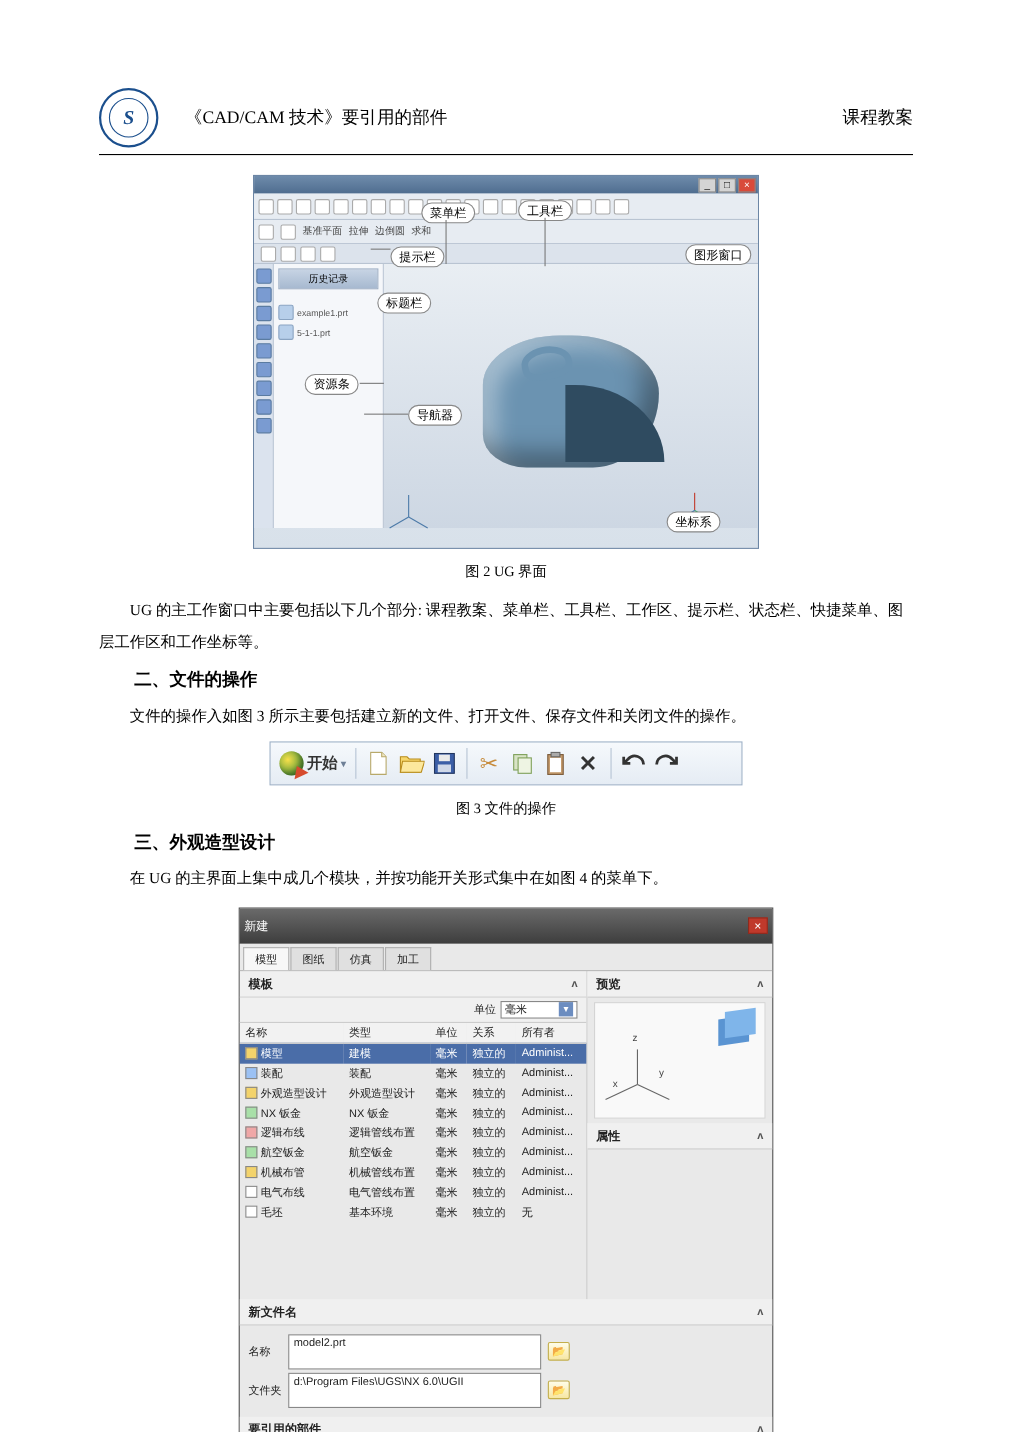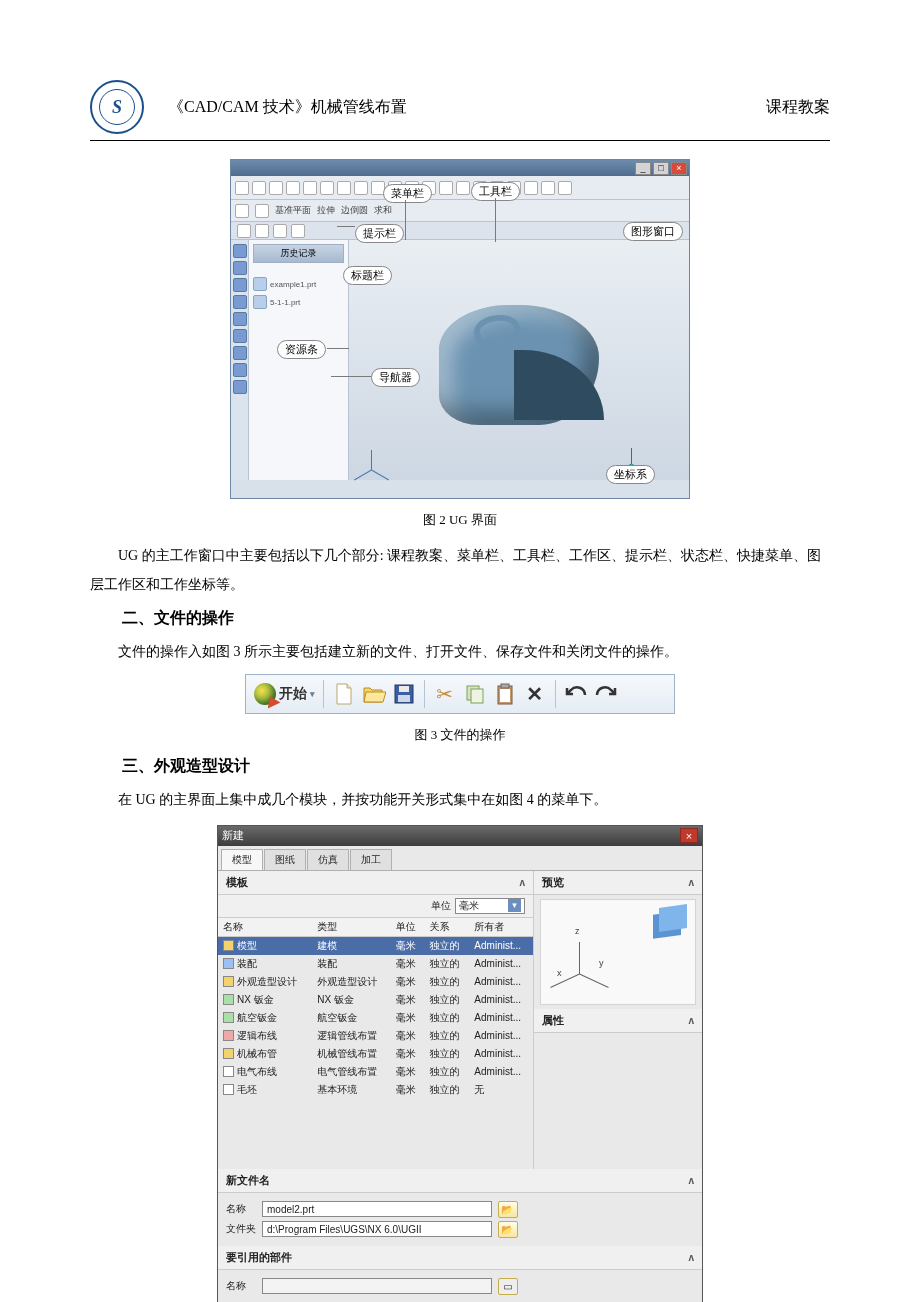--- a/index.html
+++ b/index.html
@@ -51,21 +51,21 @@
     .ftb { width: 430px; margin: 8px auto; border:1px solid #9eb1c7; background:linear-gradient(#f6f9fc,#e5ecf4); height:40px; display:flex; align-items:center; padding:0 8px; gap:6px; }
     .ftb .sep{ width:1px; height:28px; background:#b6c3d4; margin:0 2px; }
     .fico { width:24px; height:24px; display:flex; align-items:center; justify-content:center; font-size:16px; }
     .start { display:flex; align-items:center; gap:3px; font-family:"SimSun",serif; font-size:14px; color:#333; font-weight:bold; }
     .globe { width:22px; height:22px; border-radius:50%; background:radial-gradient(circle at 35% 35%,#f8e04a,#1b7f2e); box-shadow:inset -3px -3px 5px rgba(0,0,0,0.3); position:relative; }
     .globe::after{ content:""; position:absolute; right:-3px; bottom:-1px; border-left:7px solid transparent; border-right:7px solid transparent; border-bottom:10px solid #d64b2e; transform:rotate(-25deg); }
     .dd{ font-size:9px; color:#6d7f96; }
 
     
     .dlg { width: 486px; margin: 10px auto; border:1px solid #555; background:#e9e9e9; font-family:Arial,sans-serif; font-size:11px; color:#222; }
-    .dlg-ti { height:20px; background:linear-gradient(#6a6a6a,#3d3d3d); color:#fff; display:flex; align-items:center; justify-content:space-between; padding:0 4px; }
+    .dlg-ti { height:32px; background:linear-gradient(#6a6a6a,#3d3d3d); color:#fff; display:flex; align-items:center; justify-content:space-between; padding:0 4px; }
     .dlg-x { width:18px; height:15px; background:#c0392b; color:#fff; text-align:center; line-height:14px; border:1px solid #8e2a1d; }
     .tabs { display:flex; background:#e9e9e9; border-bottom:1px solid #b0b0b0; padding:3px 3px 0; gap:0; }
     .tab { padding:3px 10px; border:1px solid #b0b0b0; border-bottom:none; background:#e0e0e0; font-size:10px; margin-right:1px; }
     .tab.active { background:#f7f7f7; }
     .sect-hd { display:flex; justify-content:space-between; align-items:center; padding:4px 8px; background:#f0f0f0; border-bottom:1px solid #ccc; font-weight:bold; }
     .chev { font-size:10px; color:#555; }
     .dlg-row { display:flex; }
     .dlg-col-l { flex:1; border-right:1px solid #ccc; }
     .unit-row{ display:flex; justify-content:flex-end; align-items:center; gap:4px; padding:3px 8px; font-size:10px; background:#f0f0f0; border-bottom:1px solid #ccc;}
     .sel{ width:70px; height:16px; border:1px solid #888; background:#fff; display:flex; align-items:center; justify-content:space-between; padding:0 3px; }
@@ -86,33 +86,33 @@
     .pv-cube{ position:absolute; right:8px; top:6px; width:28px; height:24px; background:#7fb5ea; transform:skewY(-8deg); box-shadow: -6px 6px 0 #5a94d2; }
     .pv-triad{ position:absolute; left:16px; top:32px; width:46px; height:46px; }
     .pv-triad .pax{ position:absolute; left:22px; bottom:4px; width:1px; height:32px; background:#666; }
     .pv-triad .pax.px{ transform:rotate(115deg); transform-origin:bottom; }
     .pv-triad .pax.py{ transform:rotate(-115deg); transform-origin:bottom; }
     .pv-triad .lbl{ position:absolute; font-size:9px; color:#444; }
     .props{ padding:4px 8px; font-size:10px; line-height:1.5; }
     .newfile{ padding:5px 8px; }
     .nf-row{ display:flex; align-items:center; gap:6px; margin:3px 0; font-size:10px; }
     .nf-row label{ width:30px; }
-    .nf-input{ flex:0 0 230px; height:16px; border:1px solid #888; background:#fff; padding:0 4px; line-height:16px; font-size:10px; }
+    .nf-input{ flex:0 0 230px; height:32px; border:1px solid #888; background:#fff; padding:0 4px; line-height:16px; font-size:10px; }
     .folder-btn{ width:20px; height:17px; background:linear-gradient(#fffde8,#f7e7a2); border:1px solid #c4ae4a; border-radius:2px; display:flex; align-items:center; justify-content:center; font-size:10px; }
     .ref{ padding:5px 8px; }
     .ref .nf-input{ background:#f3f3f3; color:#aaa; }
   </style>
 </head>
 <body>
 
 <div class="hdr">
   <div class="logo">
       <div class="logo-inner">S</div>
     </div>
-  <div class="hdr-title">《CAD/CAM 技术》机械管线布置</div>
+  <div class="hdr-title">《CAD/CAM 技术》要引用的部件</div>
   <div class="hdr-right">课程教案</div>
 </div>
 
 <div class="fig-wrap">
   <div class="ug">
     <div class="ug-title">
       <div class="winbtn">_</div>
       <div class="winbtn">□</div>
       <div class="winbtn close">×</div>
     </div>
@@ -333,29 +333,29 @@
               <td>Administ...</td>
             </tr>
             <tr class="dr">
               <td><span class="rowico i-grn"></span>NX 钣金</td>
               <td>NX 钣金</td>
               <td>毫米</td>
               <td>独立的</td>
               <td>Administ...</td>
             </tr>
             <tr class="dr">
+              <td><span class="rowico i-red"></span>逻辑布线</td>
+              <td>逻辑管线布置</td>
+              <td>毫米</td>
+              <td>独立的</td>
+              <td>Administ...</td>
+            </tr>
+            <tr class="dr">
               <td><span class="rowico i-grn"></span>航空钣金</td>
               <td>航空钣金</td>
-              <td>毫米</td>
-              <td>独立的</td>
-              <td>Administ...</td>
-            </tr>
-            <tr class="dr">
-              <td><span class="rowico i-red"></span>逻辑布线</td>
-              <td>逻辑管线布置</td>
               <td>毫米</td>
               <td>独立的</td>
               <td>Administ...</td>
             </tr>
             <tr class="dr">
               <td><span class="rowico i-yel"></span>机械布管</td>
               <td>机械管线布置</td>
               <td>毫米</td>
               <td>独立的</td>
               <td>Administ...</td>

